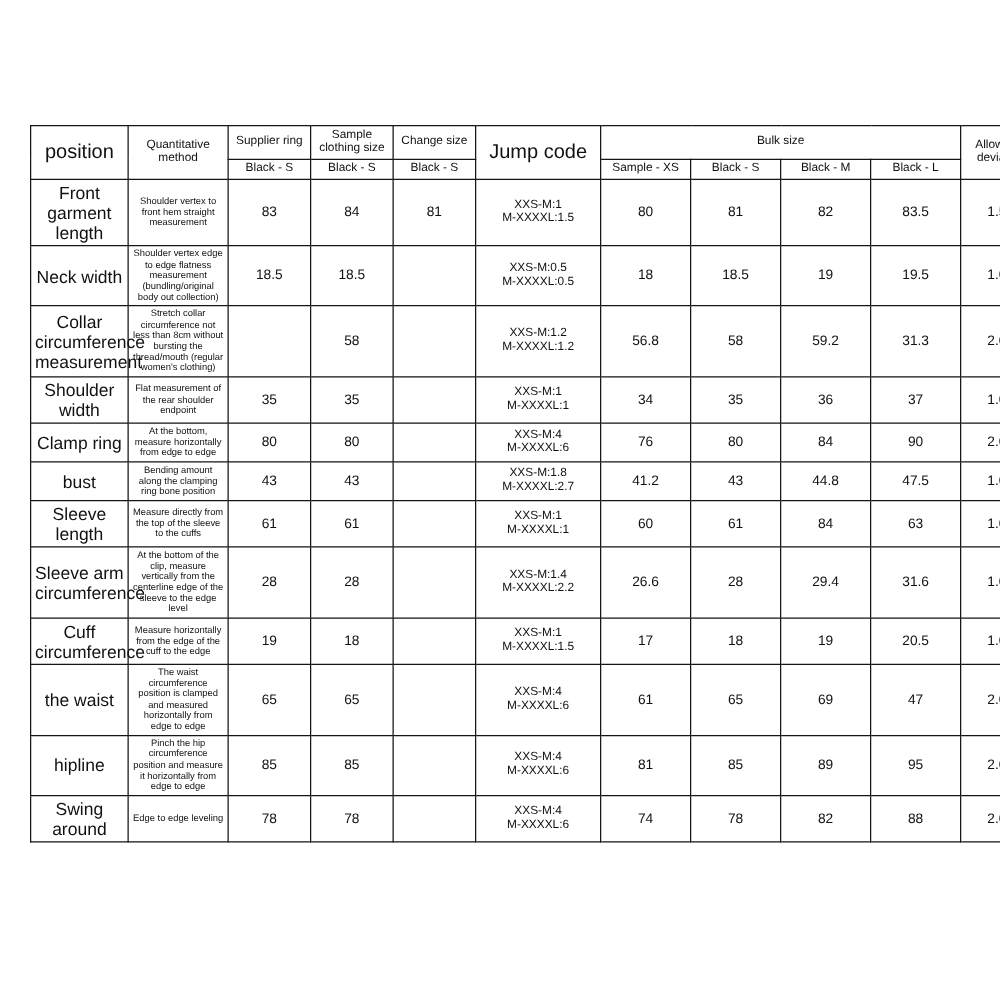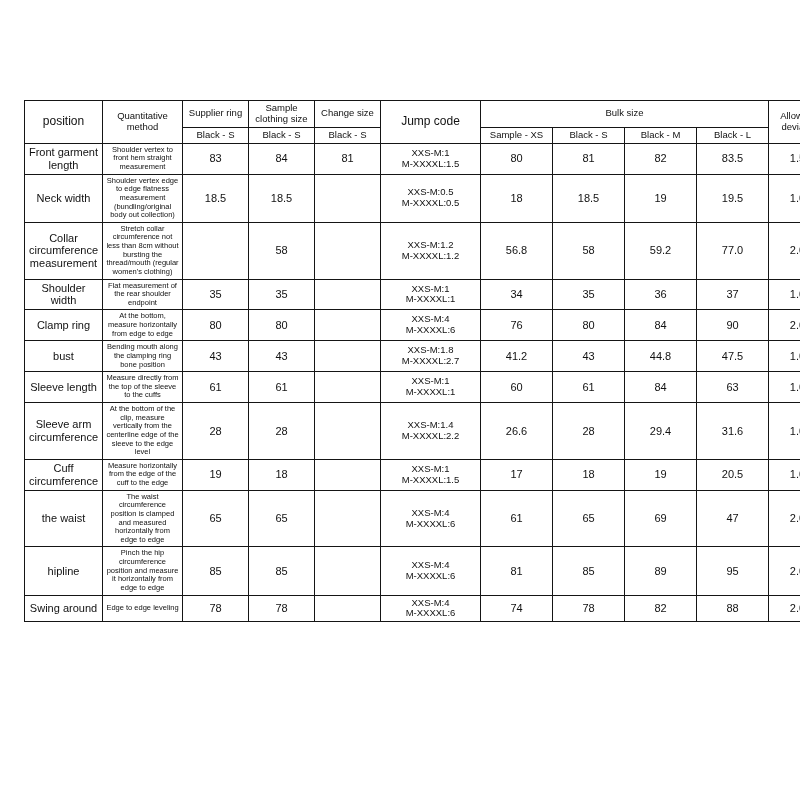--- a/index.html
+++ b/index.html
@@ -38,28 +38,28 @@
   col.c-pos      { width: 78px; }
   col.c-method   { width: 80px; }
   col.c-supplier { width: 66px; }
   col.c-sample   { width: 66px; }
   col.c-change   { width: 66px; }
   col.c-jump     { width: 100px; }
   col.c-bulk     { width: 72px; }
   col.c-dev      { width: 64px; }
 
   .hdr-main {
-    font-size: 12px;
+    font-size: 16px;
     margin-top: 44px;
   }
   .hdr-sub {
     font-size: 9.5px;
   }
   .pos-cell {
-    font-size: 11px;
+    font-size: 14px;
   }
   .method-cell {
     font-size: 7.5px;
     line-height: 1.25;
     padding: 3px 4px;
     margin-top: 36px;
   }
   .num-cell {
     font-size: 11px;
   }
@@ -149,21 +149,21 @@
         <td class="num-cell"></td>
         <td class="num-cell">58</td>
         <td class="num-cell"></td>
         <td class="jump-cell">
           <div>XXS-M:1.2</div>
           <div>M-XXXXL:1.2</div>
         </td>
         <td class="num-cell">56.8</td>
         <td class="num-cell">58</td>
         <td class="num-cell">59.2</td>
-        <td class="num-cell">77.0</td>
+        <td class="num-cell">31.3</td>
         <td class="num-cell">2.00</td>
       </tr>
       <tr>
         <td class="pos-cell">Shoulder width</td>
         <td class="method-cell">Flat measurement of the rear shoulder endpoint</td>
         <td class="num-cell">35</td>
         <td class="num-cell">35</td>
         <td class="num-cell"></td>
         <td class="jump-cell">
           <div>XXS-M:1</div>
@@ -186,21 +186,21 @@
           <div>M-XXXXL:6</div>
         </td>
         <td class="num-cell">76</td>
         <td class="num-cell">80</td>
         <td class="num-cell">84</td>
         <td class="num-cell">90</td>
         <td class="num-cell">2.00</td>
       </tr>
       <tr>
         <td class="pos-cell">bust</td>
-        <td class="method-cell">Bending mouth along the clamping ring bone position</td>
+        <td class="method-cell">Bending amount along the clamping ring bone position</td>
         <td class="num-cell">43</td>
         <td class="num-cell">43</td>
         <td class="num-cell"></td>
         <td class="jump-cell">
           <div>XXS-M:1.8</div>
           <div>M-XXXXL:2.7</div>
         </td>
         <td class="num-cell">41.2</td>
         <td class="num-cell">43</td>
         <td class="num-cell">44.8</td>

